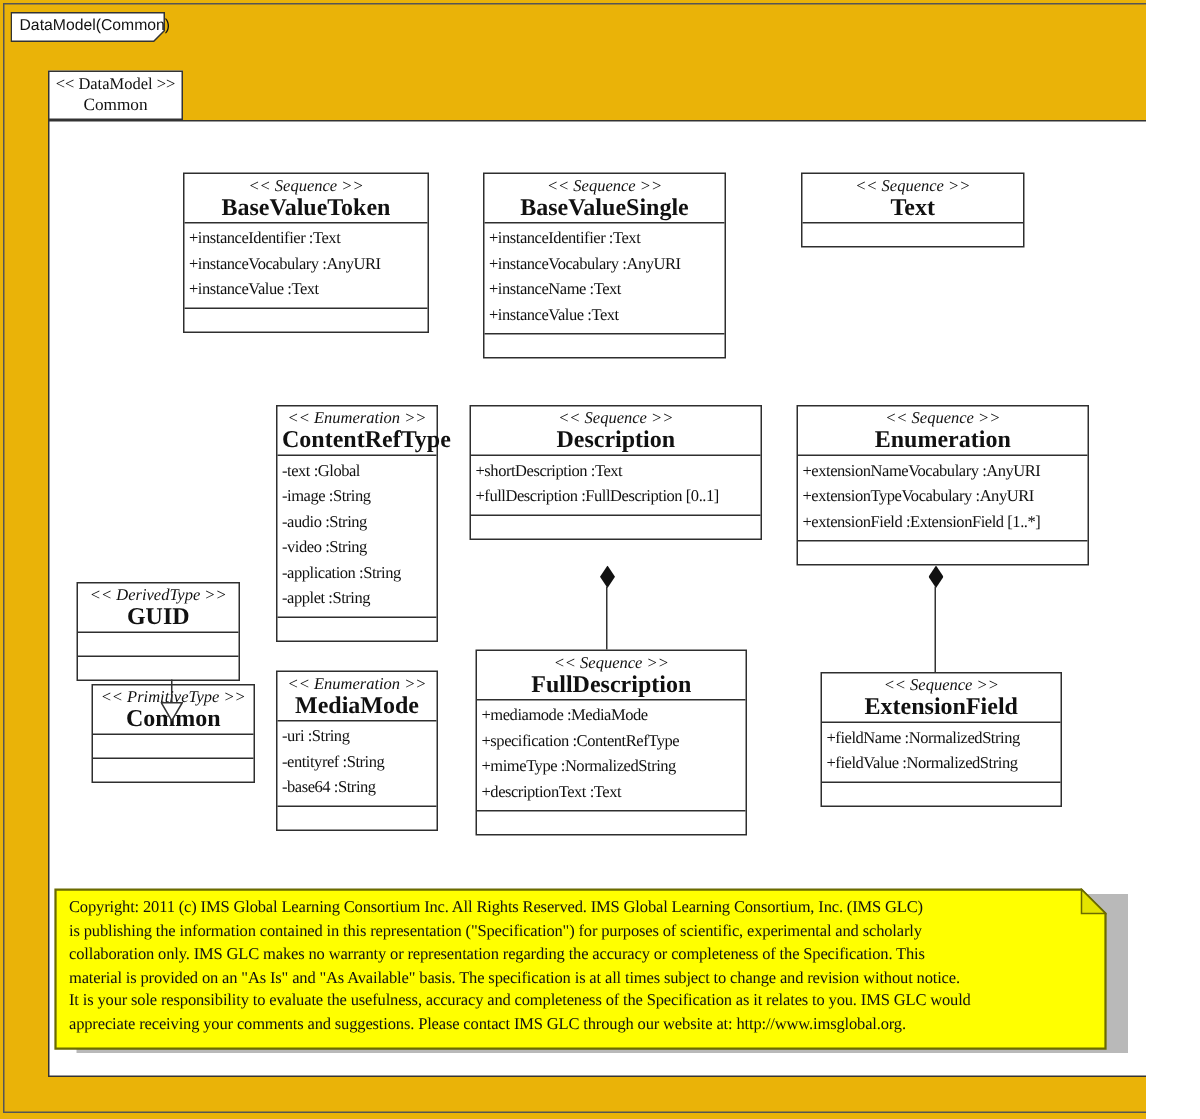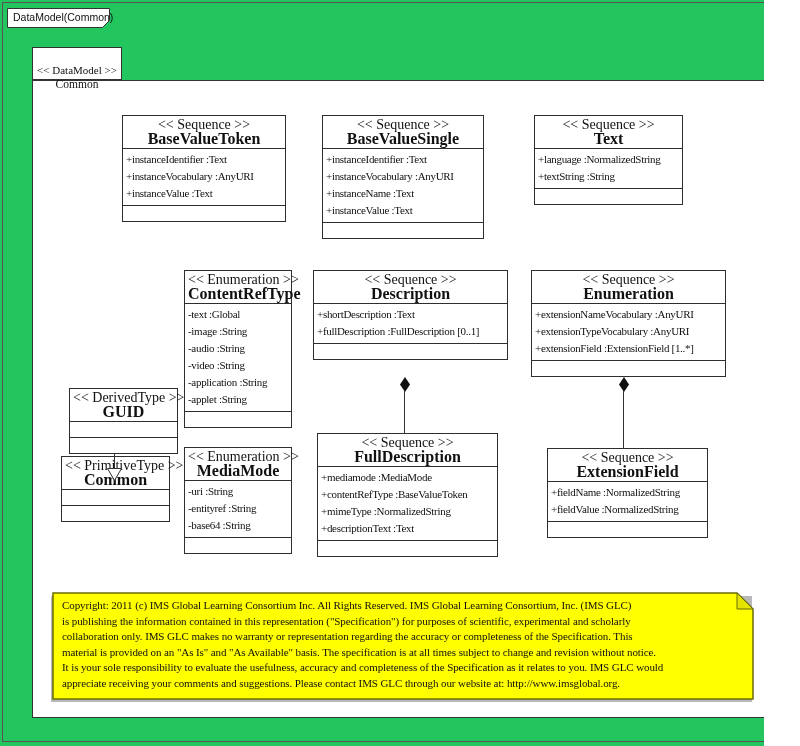--- a/index.html
+++ b/index.html
@@ -1,50 +1,50 @@
 <!DOCTYPE html>
 <html><head>
 <meta charset="utf-8">
 <style>
   html,body{margin:0;padding:0;background:#fff;}
-  #canvas{position:relative;width:764px;height:746px;background:#22c55e;
+  #canvas{position:relative;width:764px;height:746px;background:#eab308;
           font-family:"Liberation Serif", serif;color:#111;overflow:hidden;}
 
   
   .frame{position:absolute;left:2px;top:2px;width:794px;height:738px;border:1px solid #555;}
   .frame-tab{position:absolute;left:7px;top:8px;width:104px;height:20px;}
   .frame-tab-label{position:absolute;left:6px;top:3px;font-family:"Liberation Sans",sans-serif;
           font-size:10.5px;white-space:nowrap;}
 
   
   .pkg-body{position:absolute;left:32px;top:80px;width:756px;height:636px;border:1px solid #333;background:#fff;}
   .pkg-tab{position:absolute;left:32px;top:47px;width:90px;height:33px;border:1px solid #333;
-           background:#fff;text-align:center;padding-top:15px;box-sizing:border-box;}
+           background:#fff;text-align:center;padding-top:1px;box-sizing:border-box;}
   .pkg-st{font-size:11px;line-height:14px;}
   .pkg-nm{font-size:11.5px;line-height:15px;}
 
   
   .cls{position:absolute;background:#fff;border:1px solid #2e2e2e;box-sizing:content-box;}
   .hd{text-align:center;padding:2px 3px;border-bottom:1px solid #2e2e2e;}
-  .st{font-size:14px;line-height:13px;white-space:nowrap;}
+  .st{font-size:11px;line-height:13px;white-space:nowrap;font-style:italic;}
   .nm{font-size:16px;line-height:15px;font-weight:bold;white-space:nowrap;}
   .at{padding:2px 3px 3px;border-bottom:1px solid #2e2e2e;}
   .at div{font-size:11px;line-height:17px;letter-spacing:-0.3px;white-space:nowrap;}
   .em{height:15px;}
   .em + .em{border-top:1px solid #2e2e2e;}
 
   
   .vline{position:absolute;width:1px;background:#333;}
   .diamond{position:absolute;width:10px;height:15px;background:#111;
            clip-path:polygon(50% 0,100% 50%,50% 100%,0 50%);}
   .tri{position:absolute;}
 
   
   .note-shadow{position:absolute;left:51px;top:596px;width:701px;height:106px;background:#b9b9b9;}
-  .note{position:absolute;left:52px;top:592px;width:702px;height:108px;font-family:Liberation Serif, serif;}
+  .note{position:absolute;left:36px;top:592px;width:702px;height:108px;font-family:Liberation Serif, serif;}
   .note-text{position:absolute;left:10px;top:6px;right:10px;}
   .note-text div{font-size:11px;line-height:15.5px;letter-spacing:-0.1px;white-space:nowrap;}
 </style>
 </head>
 <body>
 
 <div id="canvas">
 
   <div class="frame"></div>
   <div class="frame-tab">
@@ -85,24 +85,20 @@
       <div>+instanceValue :Text</div>
     </div>
     <div class="em"></div>
   </div>
 
   <div class="cls" style="left:534px;top:115px;width:147px">
     <div class="hd">
       <div class="st">&lt;&lt; Sequence &gt;&gt;</div>
       <div class="nm">Text</div>
     </div>
-    <div class="at">
-      <div>+language :NormalizedString</div>
-      <div>+textString :String</div>
-    </div>
     <div class="em"></div>
   </div>
 
   <div class="cls" style="left:184px;top:270px;width:106px">
     <div class="hd">
       <div class="st">&lt;&lt; Enumeration &gt;&gt;</div>
       <div class="nm">ContentRefType</div>
     </div>
     <div class="at">
       <div>-text :Global</div>
@@ -133,21 +129,21 @@
       <div class="nm">Enumeration</div>
     </div>
     <div class="at">
       <div>+extensionNameVocabulary :AnyURI</div>
       <div>+extensionTypeVocabulary :AnyURI</div>
       <div>+extensionField :ExtensionField [1..*]</div>
     </div>
     <div class="em"></div>
   </div>
 
-  <div class="cls" style="left:69px;top:388px;width:107px">
+  <div class="cls" style="left:51px;top:388px;width:107px">
     <div class="hd">
       <div class="st">&lt;&lt; DerivedType &gt;&gt;</div>
       <div class="nm">GUID</div>
     </div>
     <div class="em"></div>
     <div class="em"></div>
   </div>
 
   <div class="cls" style="left:184px;top:447px;width:106px">
     <div class="hd">
@@ -162,21 +158,21 @@
     <div class="em"></div>
   </div>
 
   <div class="cls" style="left:317px;top:433px;width:179px">
     <div class="hd">
       <div class="st">&lt;&lt; Sequence &gt;&gt;</div>
       <div class="nm">FullDescription</div>
     </div>
     <div class="at">
       <div>+mediamode :MediaMode</div>
-      <div>+contentRefType :BaseValueToken</div>
+      <div>+specification :ContentRefType</div>
       <div>+mimeType :NormalizedString</div>
       <div>+descriptionText :Text</div>
     </div>
     <div class="em"></div>
   </div>
 
   <div class="cls" style="left:547px;top:448px;width:159px">
     <div class="hd">
       <div class="st">&lt;&lt; Sequence &gt;&gt;</div>
       <div class="nm">ExtensionField</div>

